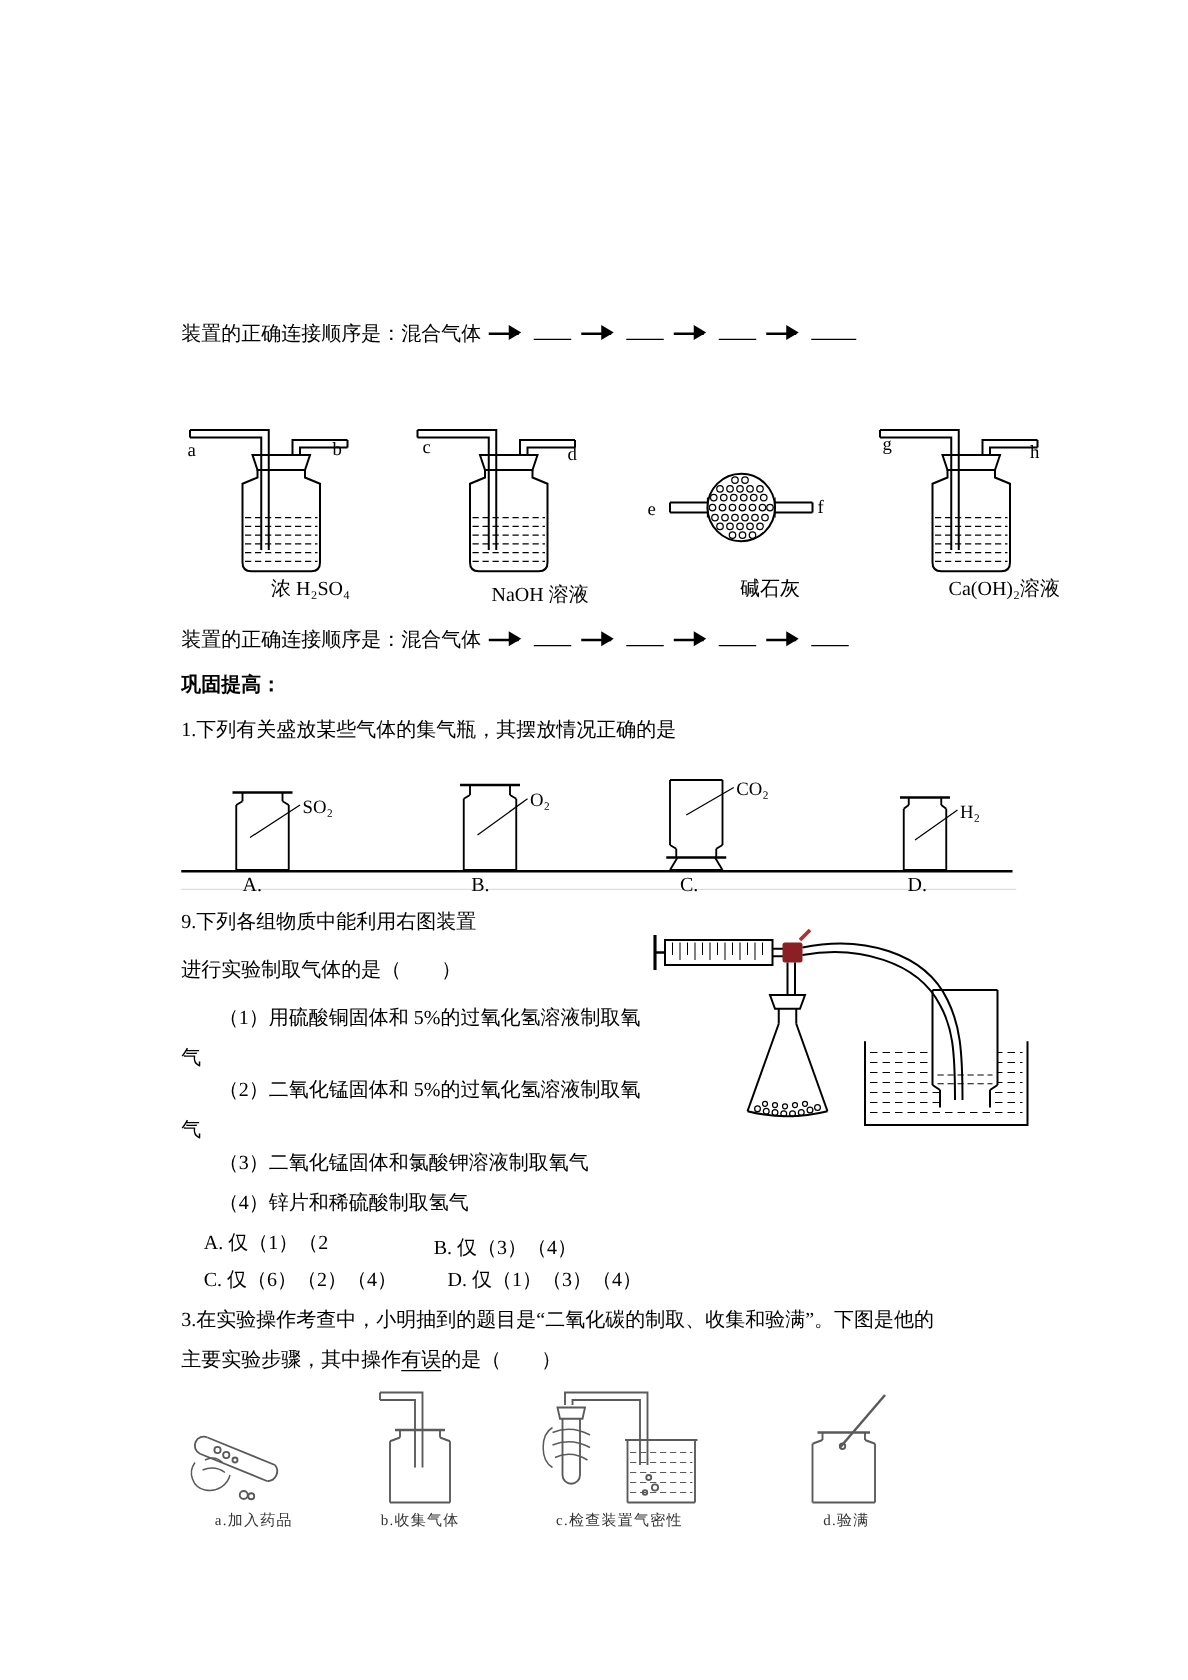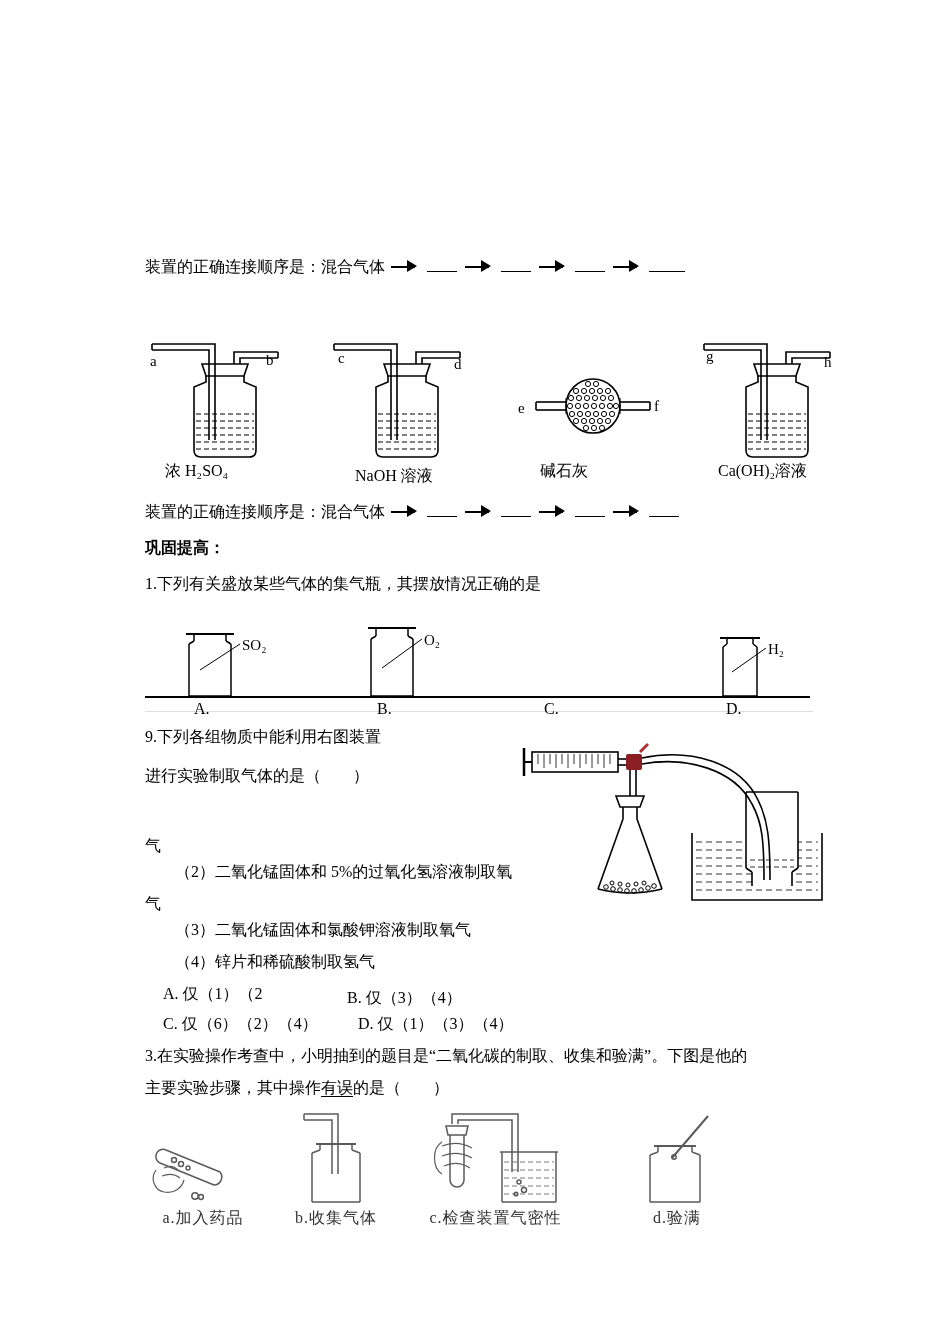--- a/index.html
+++ b/index.html
@@ -7,23 +7,23 @@
   .page{position:relative;width:950px;height:1344px;background:#fff;
         font-family:"Liberation Serif","DejaVu Serif",serif;font-size:16px;color:#000;overflow:hidden}
   .abs{position:absolute}
   .txt{position:absolute;white-space:nowrap}
   .bold{font-weight:bold}
   .arrow{display:inline-block;vertical-align:middle;width:24px;height:2px;background:#000;position:relative;margin:0 12px 3px 6px}
   .arrow:after{content:"";position:absolute;right:-8px;top:-6px;width:0;height:0;border:6px solid transparent;border-left:10px solid #000}
   .blank{display:inline-block;width:30px;height:15px;border-bottom:1px solid #000;margin-right:2px}
   .blank.wide{width:36px}
   .letter{position:absolute;font-size:15px}
-  .caption{position:absolute;text-align:left;font-size:16px}
+  .caption{position:absolute;text-align:right;font-size:16px}
   .opt-label{position:absolute;font-size:16px}
-  .sketch-caption{position:absolute;text-align:center;font-size:16px;color:#333;letter-spacing:1px}
+  .sketch-caption{position:absolute;text-align:center;font-size:12px;color:#333;letter-spacing:1px}
   .u{text-decoration:underline;text-underline-offset:3px}
   svg{display:block}
   .gas-text{font-size:15px;font-family:"Liberation Serif","DejaVu Serif",serif}
 </style>
 </head>
 <body>
 
 <div class="page">
 
   <svg width="0" height="0" style="position:absolute" aria-hidden="true">
@@ -170,20 +170,37 @@
         <line x1="16" y1="12" x2="11" y2="15"></line>
           <line x1="48" y1="12" x2="53" y2="15"></line>
         <line x1="11" y1="15" x2="11" y2="72"></line>
           <line x1="53" y1="15" x2="53" y2="72"></line>
         <line x1="11" y1="72" x2="53" y2="72"></line>
         <line x1="22" y1="44" x2="62" y2="15" stroke-width="1"></line>
         <text x="64" y="21" class="gas-text" fill="#000" stroke="none">O₂</text>
       </svg>
     </div>
 
+    <div class="abs" style="left:380px;top:10px">
+      <svg viewBox="0 0 115 78" width="115" height="78" fill="none" stroke="#000" stroke-width="1.5">
+        <line x1="11" y1="4" x2="53" y2="4"></line>
+        <line x1="11" y1="4" x2="11" y2="56"></line>
+          <line x1="53" y1="4" x2="53" y2="56"></line>
+        <line x1="11" y1="56" x2="16" y2="59"></line>
+          <line x1="53" y1="56" x2="48" y2="59"></line>
+        <line x1="16" y1="59" x2="16" y2="66"></line>
+          <line x1="48" y1="59" x2="48" y2="66"></line>
+        <line x1="8" y1="66" x2="56" y2="66" stroke-width="2"></line>
+        <line x1="17" y1="66" x2="11" y2="76"></line>
+          <line x1="47" y1="66" x2="53" y2="76"></line>
+          <line x1="11" y1="76" x2="53" y2="76"></line>
+        <line x1="24" y1="32" x2="62" y2="10" stroke-width="1"></line>
+        <text x="64" y="16" class="gas-text" fill="#000" stroke="none">CO₂</text>
+      </svg>
+    </div>
 
     <div class="abs" style="left:565px;top:24px">
       <svg viewBox="0 0 110 62" width="110" height="62" fill="none" stroke="#000" stroke-width="1.5">
         <line x1="10" y1="4" x2="50" y2="4" stroke-width="2"></line>
         <line x1="17" y1="4" x2="17" y2="10"></line>
           <line x1="43" y1="4" x2="43" y2="10"></line>
         <line x1="17" y1="10" x2="13" y2="13"></line>
           <line x1="43" y1="10" x2="47" y2="13"></line>
         <line x1="13" y1="13" x2="13" y2="62"></line>
           <line x1="47" y1="13" x2="47" y2="62"></line>
@@ -194,20 +211,21 @@
     </div>
 
     <span class="opt-label" style="left:49px;top:90px">A.</span>
     <span class="opt-label" style="left:232px;top:90px">B.</span>
     <span class="opt-label" style="left:399px;top:90px">C.</span>
     <span class="opt-label" style="left:581px;top:90px">D.</span>
   </div>
 
   <div class="txt" style="left:145px;top:727px">9.下列各组物质中能利用右图装置</div>
   <div class="txt" style="left:145px;top:766px">进行实验制取气体的是（　　）</div>
+  <div class="txt" style="left:175px;top:804px">（1）用硫酸铜固体和 5%的过氧化氢溶液制取氧</div>
   <div class="txt" style="left:145px;top:836px">气</div>
   <div class="txt" style="left:175px;top:862px">（2）二氧化锰固体和 5%的过氧化氢溶液制取氧</div>
   <div class="txt" style="left:145px;top:894px">气</div>
   <div class="txt" style="left:175px;top:920px">（3）二氧化锰固体和氯酸钾溶液制取氧气</div>
   <div class="txt" style="left:175px;top:952px">（4）锌片和稀硫酸制取氢气</div>
   <div class="txt" style="left:163px;top:984px">A. 仅（1）（2</div>
   <div class="txt" style="left:347px;top:988px">B. 仅（3）（4）</div>
   <div class="txt" style="left:163px;top:1014px">C. 仅（6）（2）（4）</div>
   <div class="txt" style="left:358px;top:1014px">D. 仅（1）（3）（4）</div>
 

